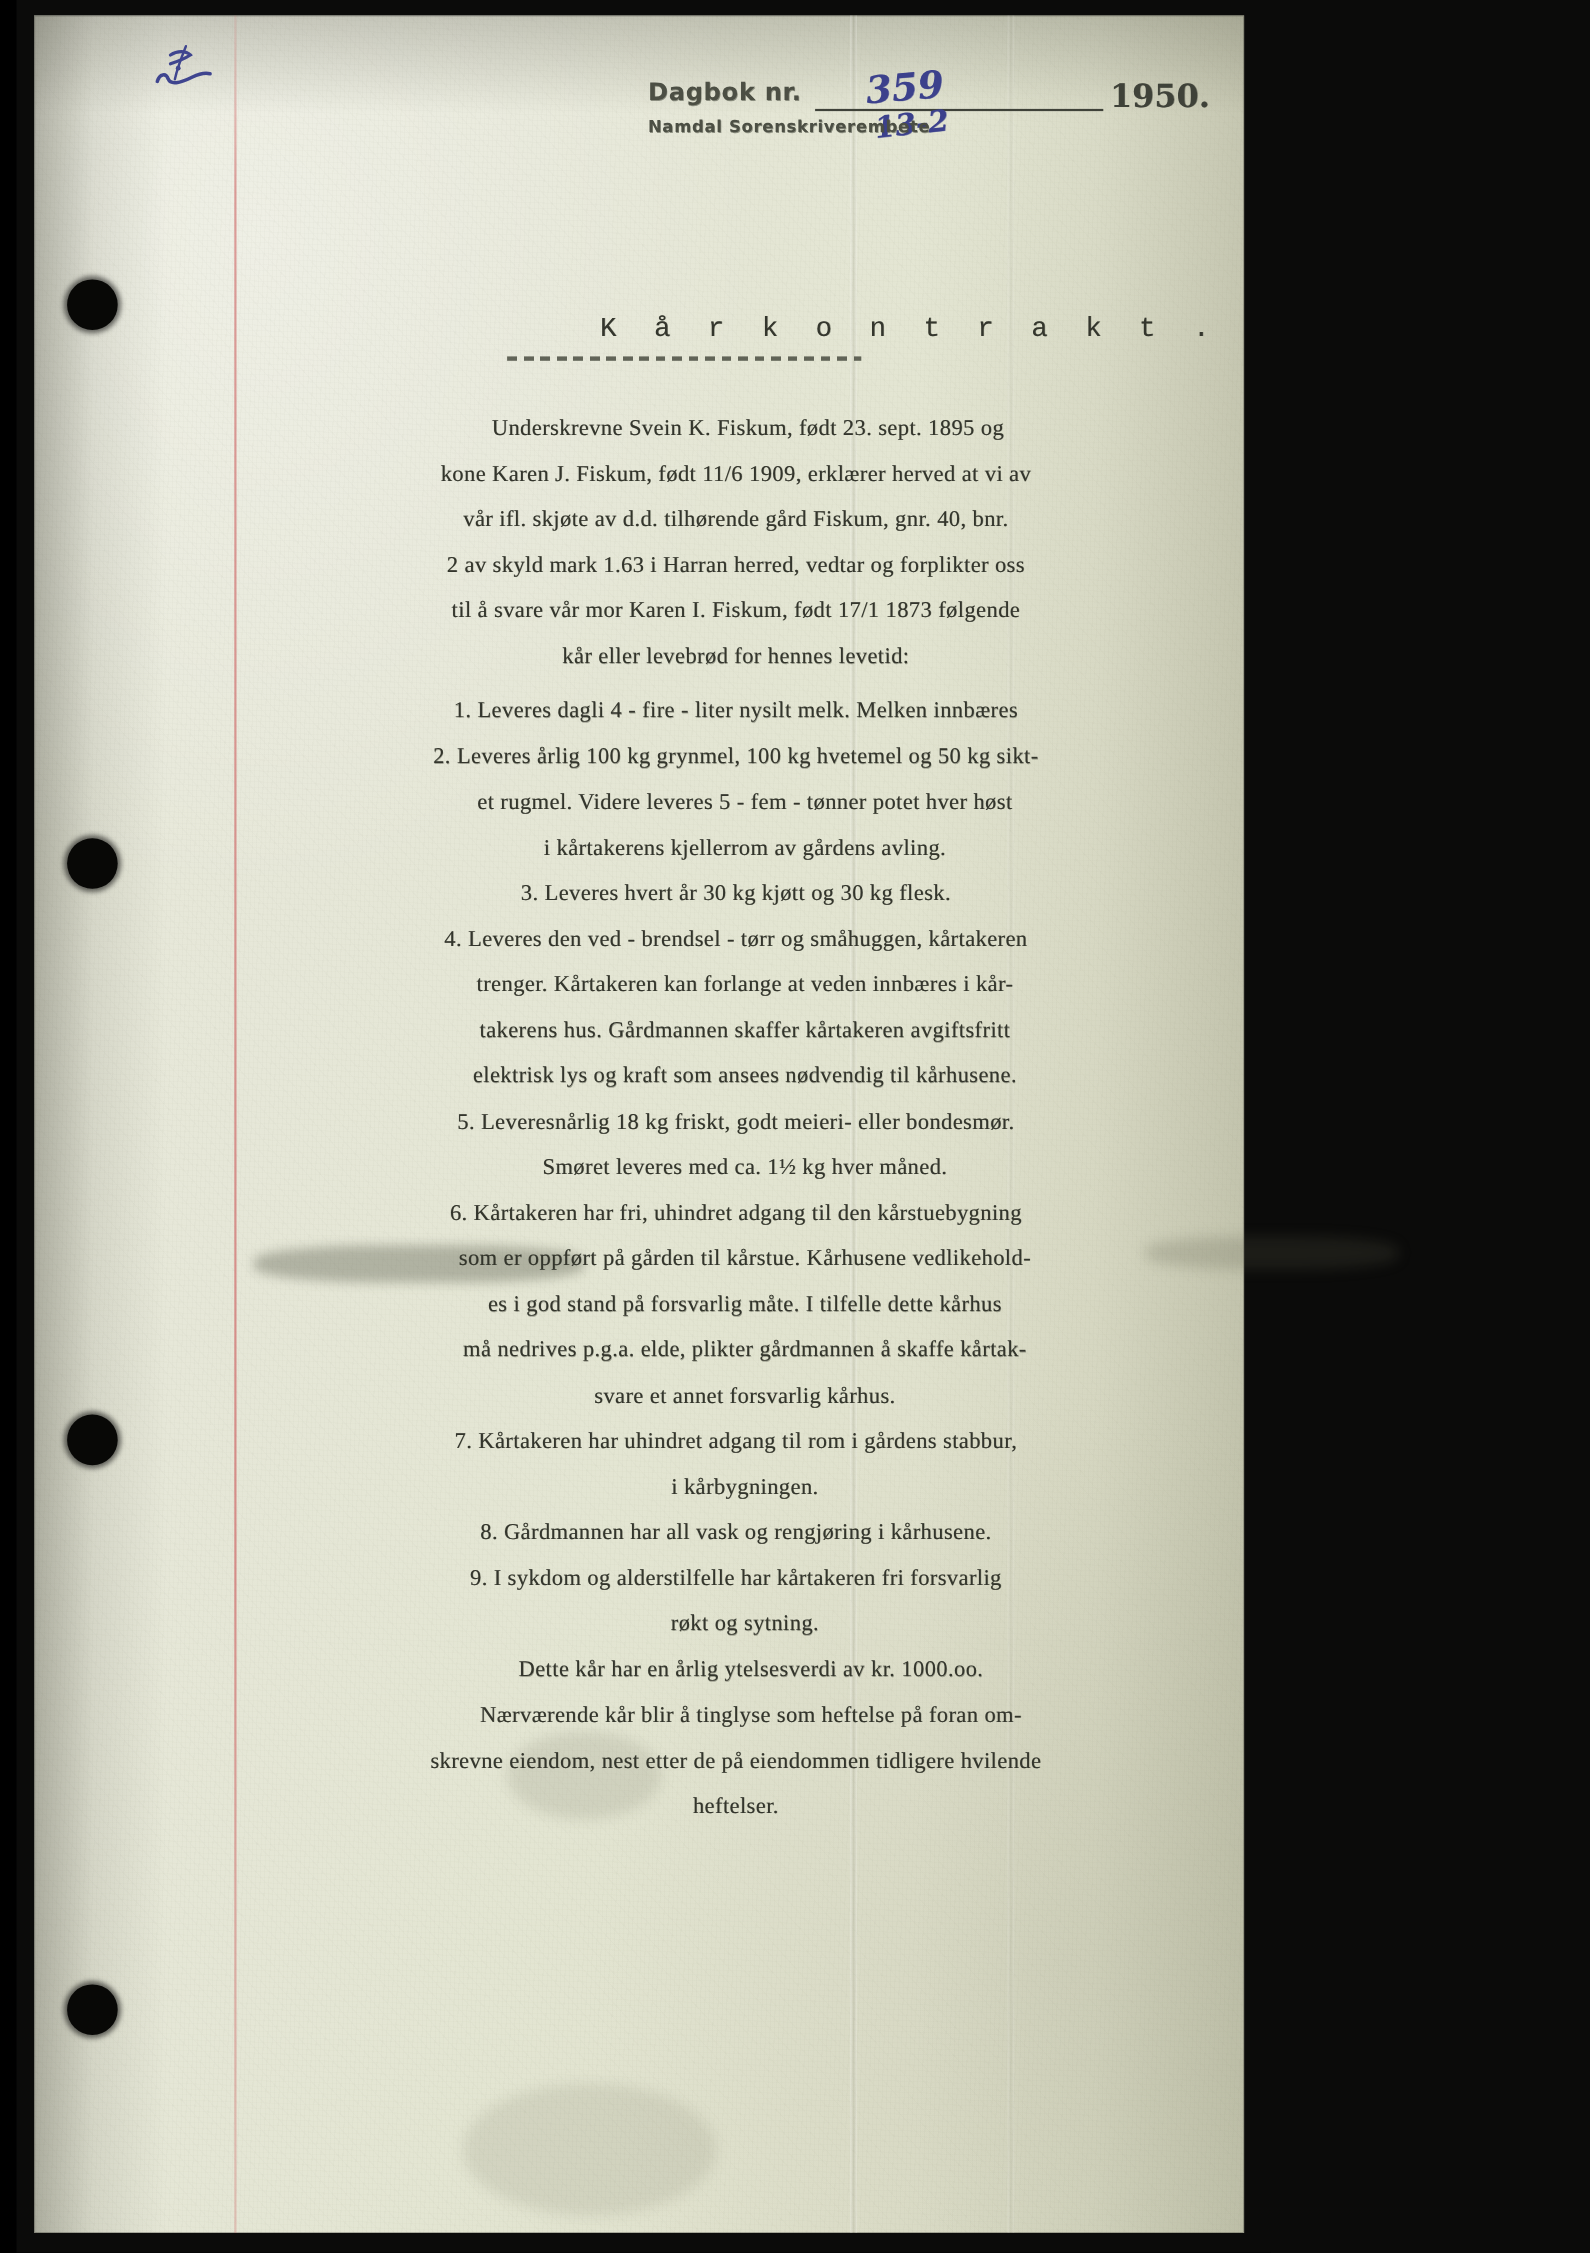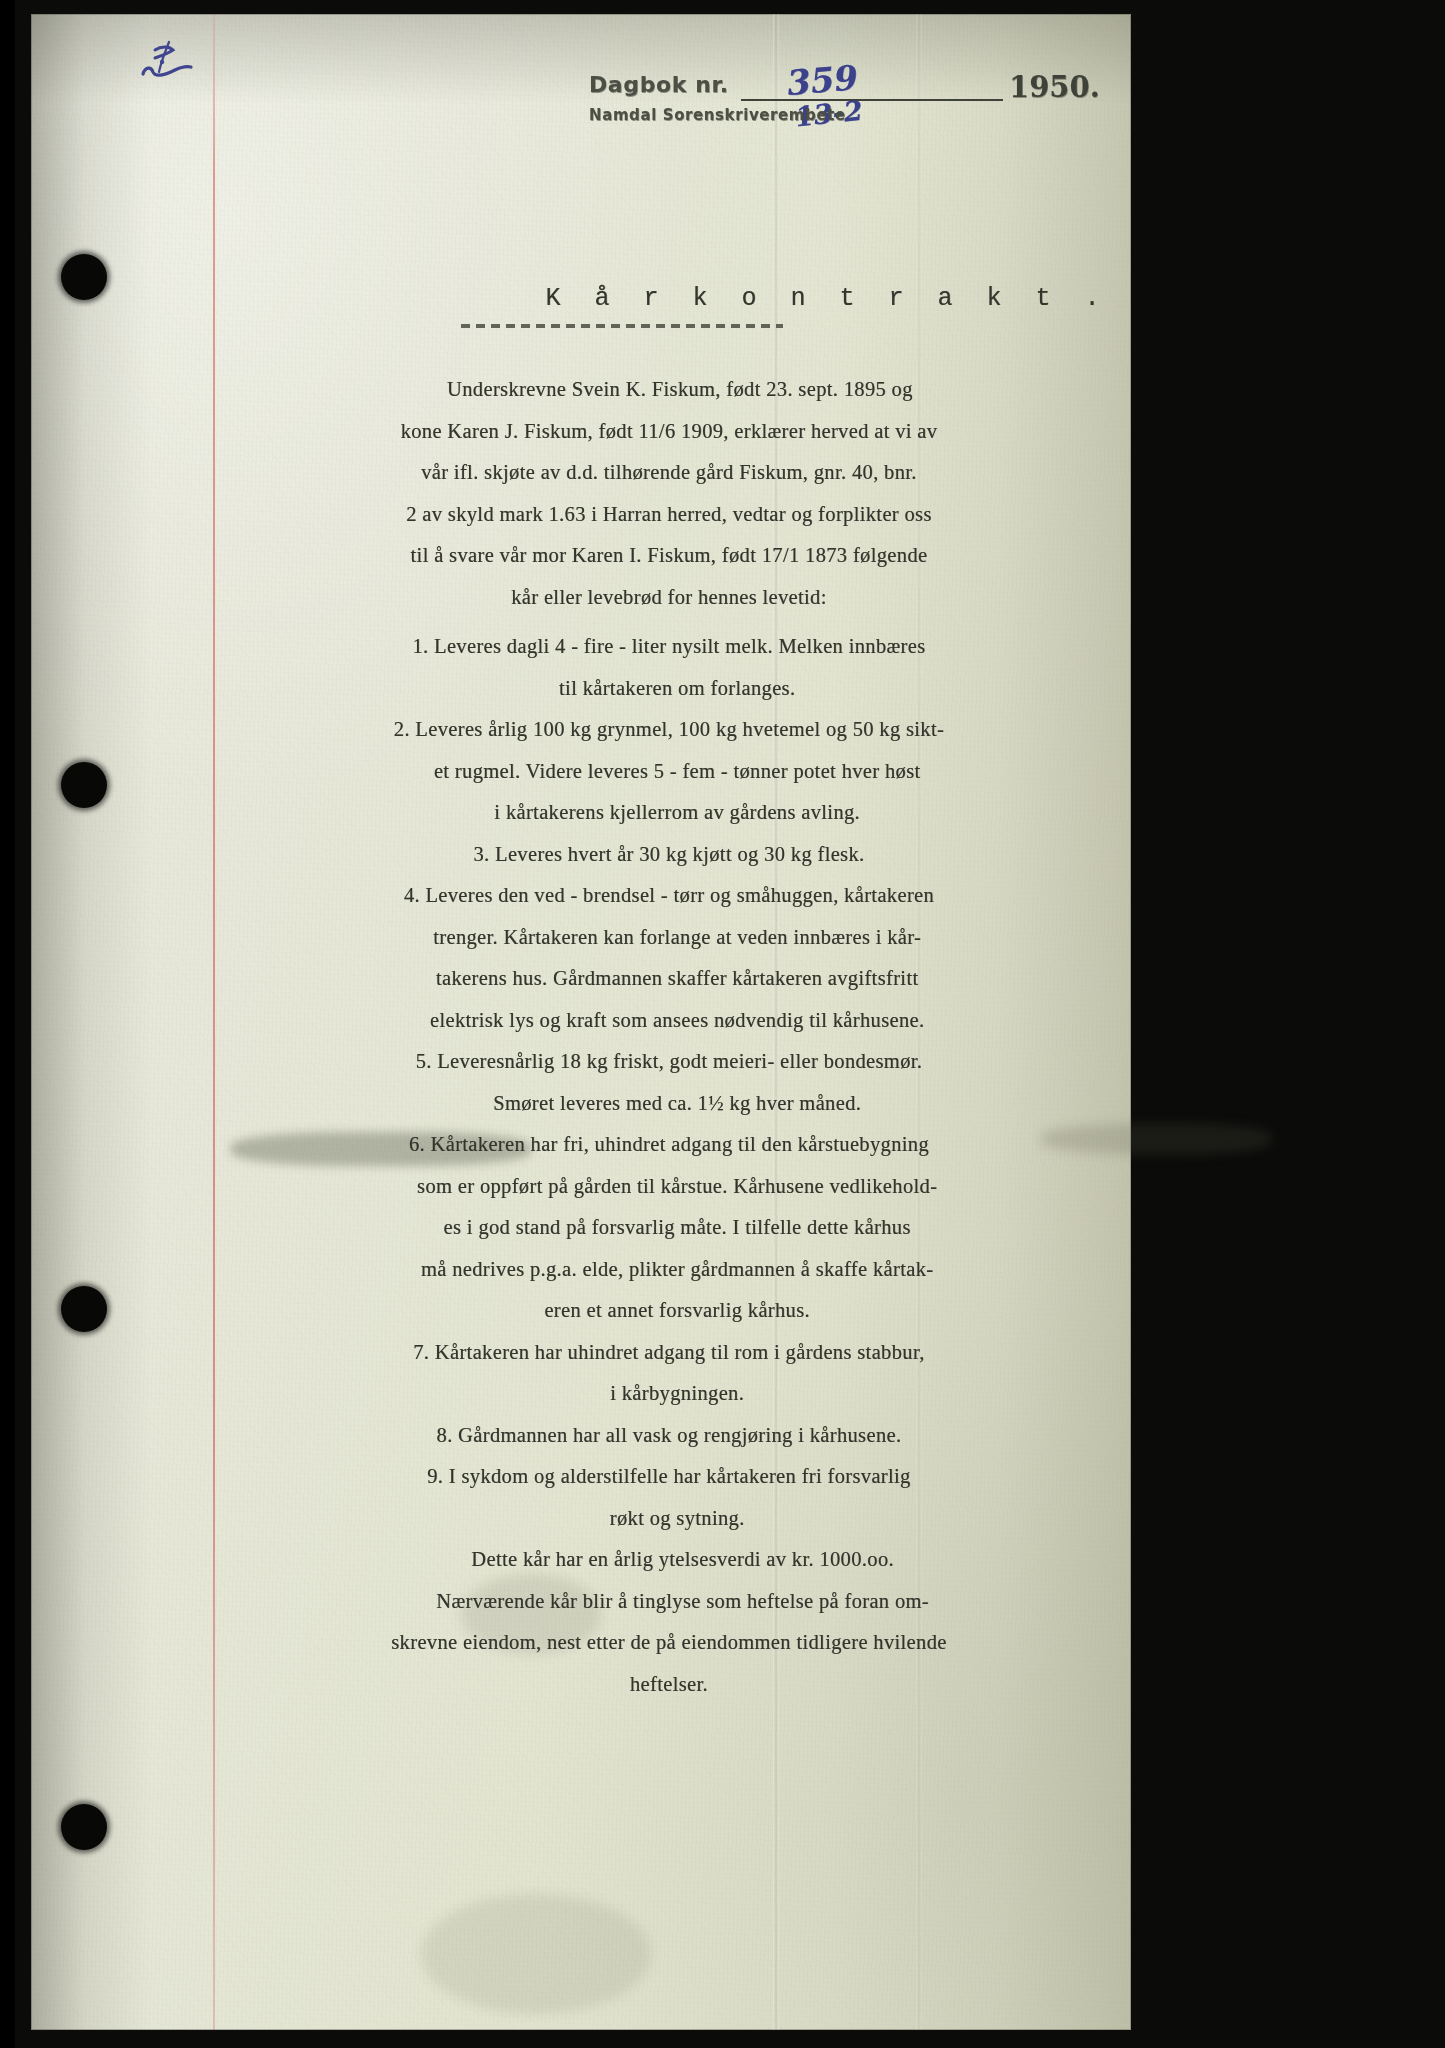--- a/index.html
+++ b/index.html
@@ -323,36 +323,35 @@
 
       <div id="body-text">
           <div class="text-line typed">    Underskrevne Svein K. Fiskum, født 23. sept. 1895 og</div>
           <div class="text-line typed">kone Karen J. Fiskum, født 11/6 1909, erklærer herved at vi av</div>
           <div class="text-line typed">vår ifl. skjøte av d.d. tilhørende gård Fiskum, gnr. 40, bnr.</div>
           <div class="text-line typed">2 av skyld mark 1.63 i Harran herred, vedtar og forplikter oss</div>
           <div class="text-line typed">til å svare vår mor Karen I. Fiskum, født 17/1 1873 følgende</div>
           <div class="text-line typed">kår eller levebrød for hennes levetid:</div>
           <div style="height: 8px;"></div>
           <div class="text-line typed">1. Leveres dagli 4 - fire - liter nysilt melk. Melken innbæres</div>
-          <div class="text-line typed">   til kårtakeren om forlanges.</div>
           <div class="text-line typed">2. Leveres årlig 100 kg grynmel, 100 kg hvetemel og 50 kg sikt-</div>
           <div class="text-line typed">   et rugmel. Videre leveres 5 - fem - tønner potet hver høst</div>
           <div class="text-line typed">   i kårtakerens kjellerrom av gårdens avling.</div>
           <div class="text-line typed">3. Leveres hvert år 30 kg kjøtt og 30 kg flesk.</div>
           <div class="text-line typed">4. Leveres den ved - brendsel - tørr og småhuggen, kårtakeren</div>
           <div class="text-line typed">   trenger. Kårtakeren kan forlange at veden innbæres i kår-</div>
           <div class="text-line typed">   takerens hus. Gårdmannen skaffer kårtakeren avgiftsfritt</div>
           <div class="text-line typed">   elektrisk lys og kraft som ansees nødvendig til kårhusene.</div>
           <div class="text-line typed">5. Leveresnårlig 18 kg friskt, godt meieri- eller bondesmør.</div>
           <div class="text-line typed">   Smøret leveres med ca. 1½ kg hver måned.</div>
           <div class="text-line typed">6. Kårtakeren har fri, uhindret adgang til den kårstuebygning</div>
           <div class="text-line typed">   som er oppført på gården til kårstue. Kårhusene vedlikehold-</div>
           <div class="text-line typed">   es i god stand på forsvarlig måte. I tilfelle dette kårhus</div>
           <div class="text-line typed">   må nedrives p.g.a. elde, plikter gårdmannen å skaffe kårtak-</div>
-          <div class="text-line typed">   eren et annet forsvarlig kårhus.</div>
+          <div class="text-line typed">   svare et annet forsvarlig kårhus.</div>
           <div class="text-line typed">7. Kårtakeren har uhindret adgang til rom i gårdens stabbur,</div>
           <div class="text-line typed">   i kårbygningen.</div>
           <div class="text-line typed">8. Gårdmannen har all vask og rengjøring i kårhusene.</div>
           <div class="text-line typed">9. I sykdom og alderstilfelle har kårtakeren fri forsvarlig</div>
           <div class="text-line typed">   røkt og sytning.</div>
           <div class="text-line typed">     Dette kår har en årlig ytelsesverdi av kr. 1000.oo.</div>
           <div class="text-line typed">     Nærværende kår blir å tinglyse som heftelse på foran om-</div>
           <div class="text-line typed">skrevne eiendom, nest etter de på eiendommen tidligere hvilende</div>
           <div class="text-line typed">heftelser.</div>
         </div>

